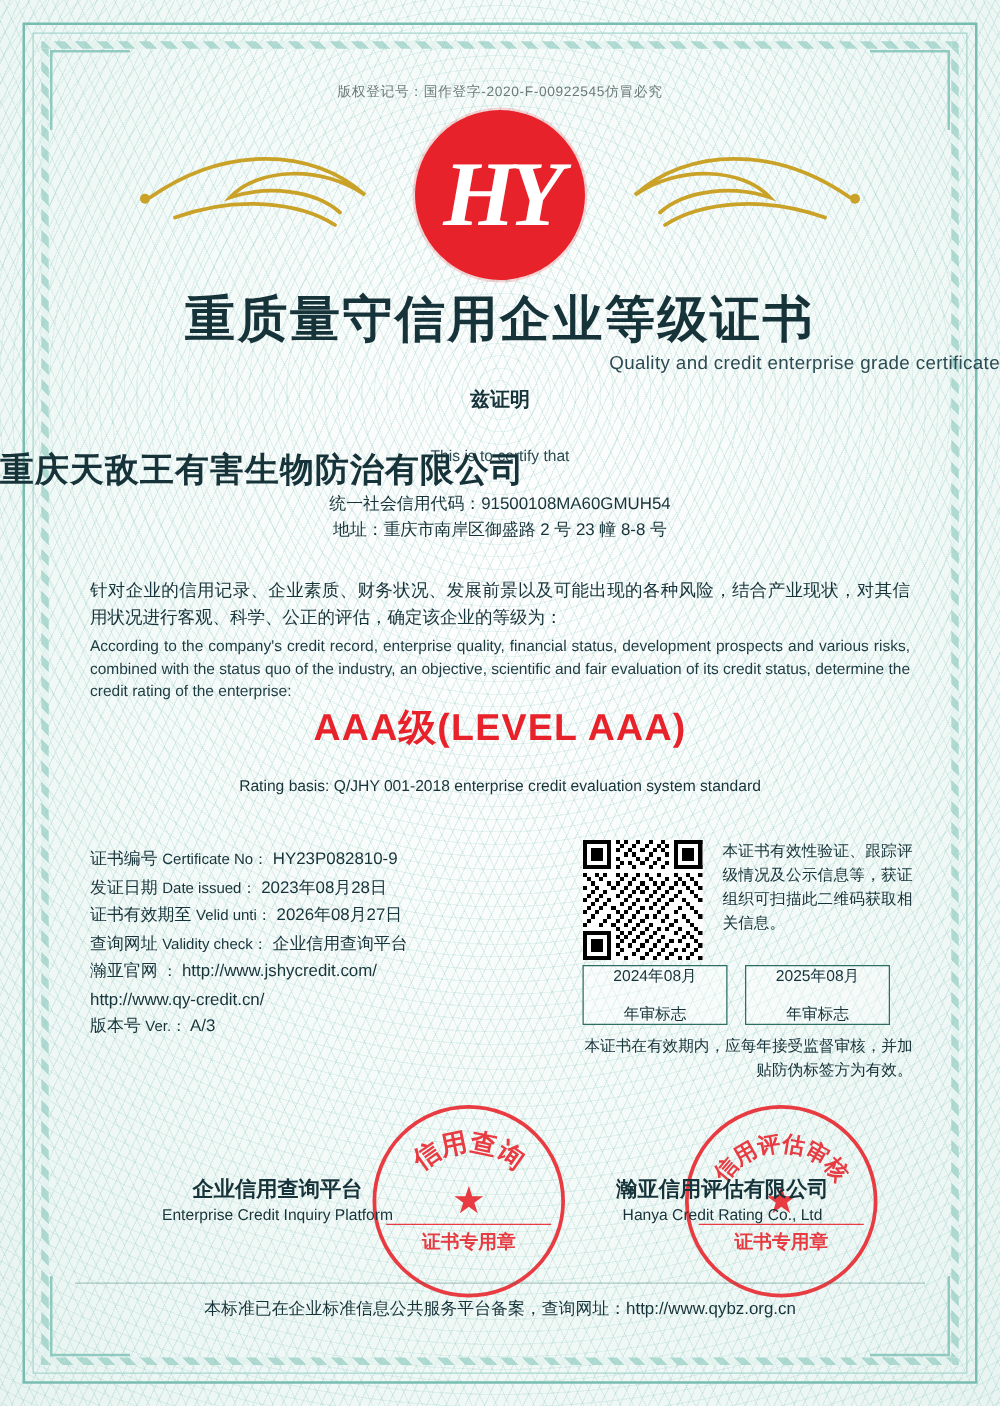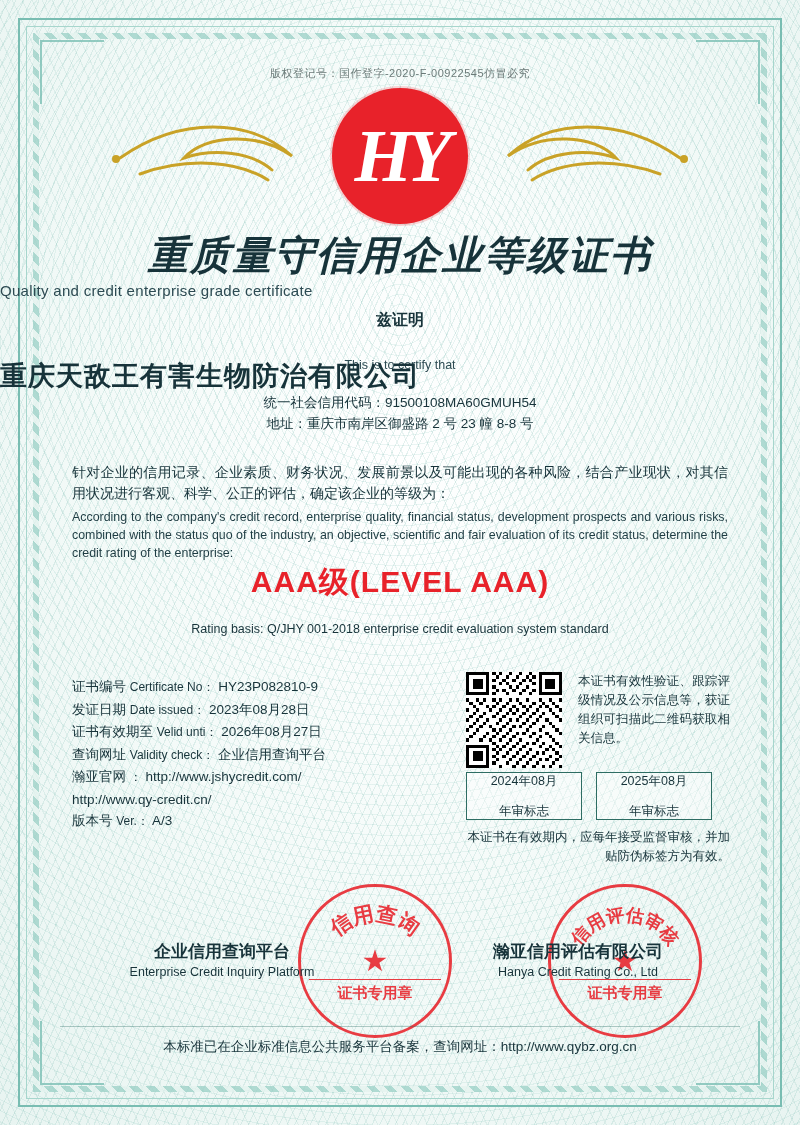--- a/index.html
+++ b/index.html
@@ -73,24 +73,24 @@
   .logo .hy{
     font-family:"Liberation Serif", serif;
     font-weight:bold;font-size:74px;color:#ffffff;line-height:1;
     letter-spacing:-6px;
     font-style:italic;
   }
 
   .title-cn{
     position:absolute;top:228px;width:100%;text-align:center;
     font-family:"Liberation Serif", serif;
-    font-weight:bold;font-size:40px;color:#17333a;letter-spacing:2px;font-style:italic;
+    font-weight:bold;font-size:40px;color:#17333a;letter-spacing:2px;
   }
   .title-en{
-    position:absolute;top:282px;width:100%;text-align:left;
+    position:absolute;top:282px;width:100%;text-align:right;
     font-size:15px;color:#2c4a52;letter-spacing:.3px;
   }
   .certify-cn{
     position:absolute;top:310px;width:100%;text-align:center;
     font-size:16px;color:#17333a;font-weight:bold;
   }
   .certify-en{
     position:absolute;top:338px;width:100%;text-align:center;
     font-size:12.5px;color:#2c4a52;margin-top:20px;
   }

